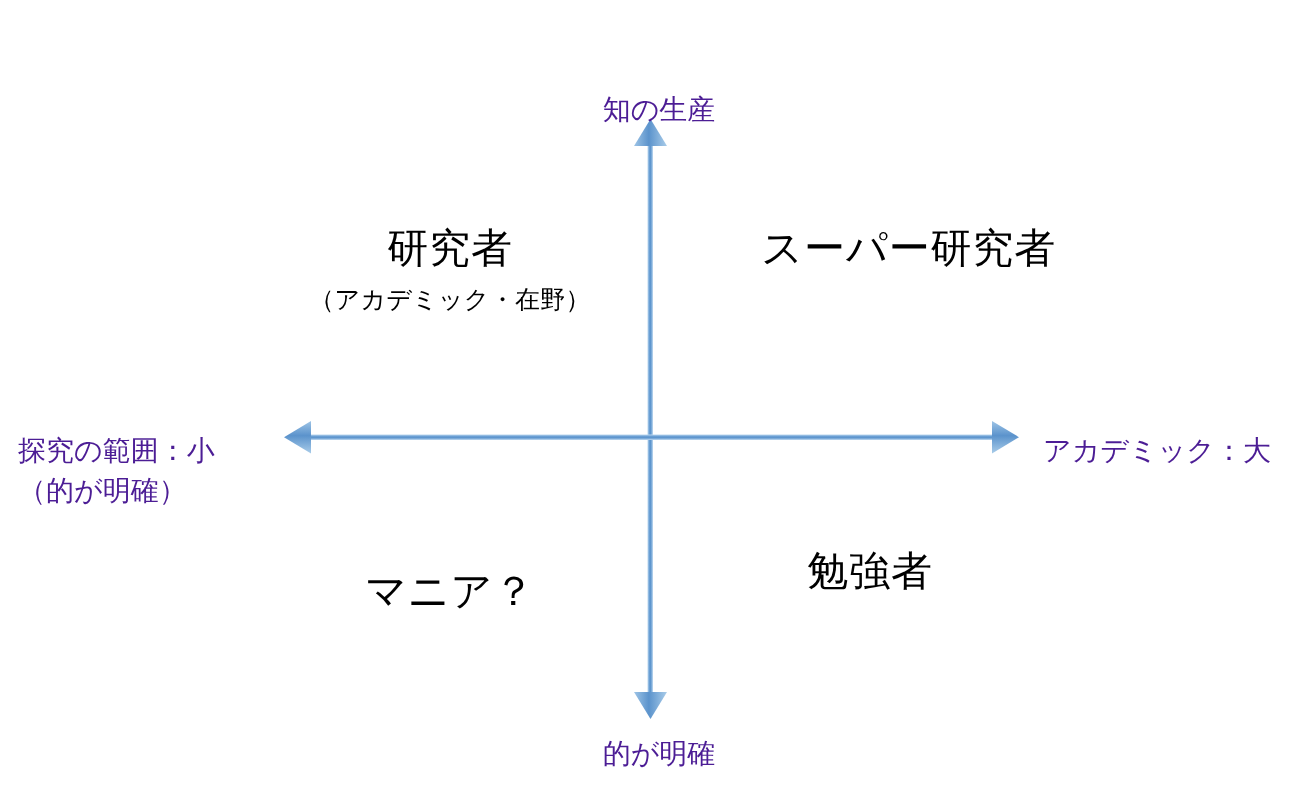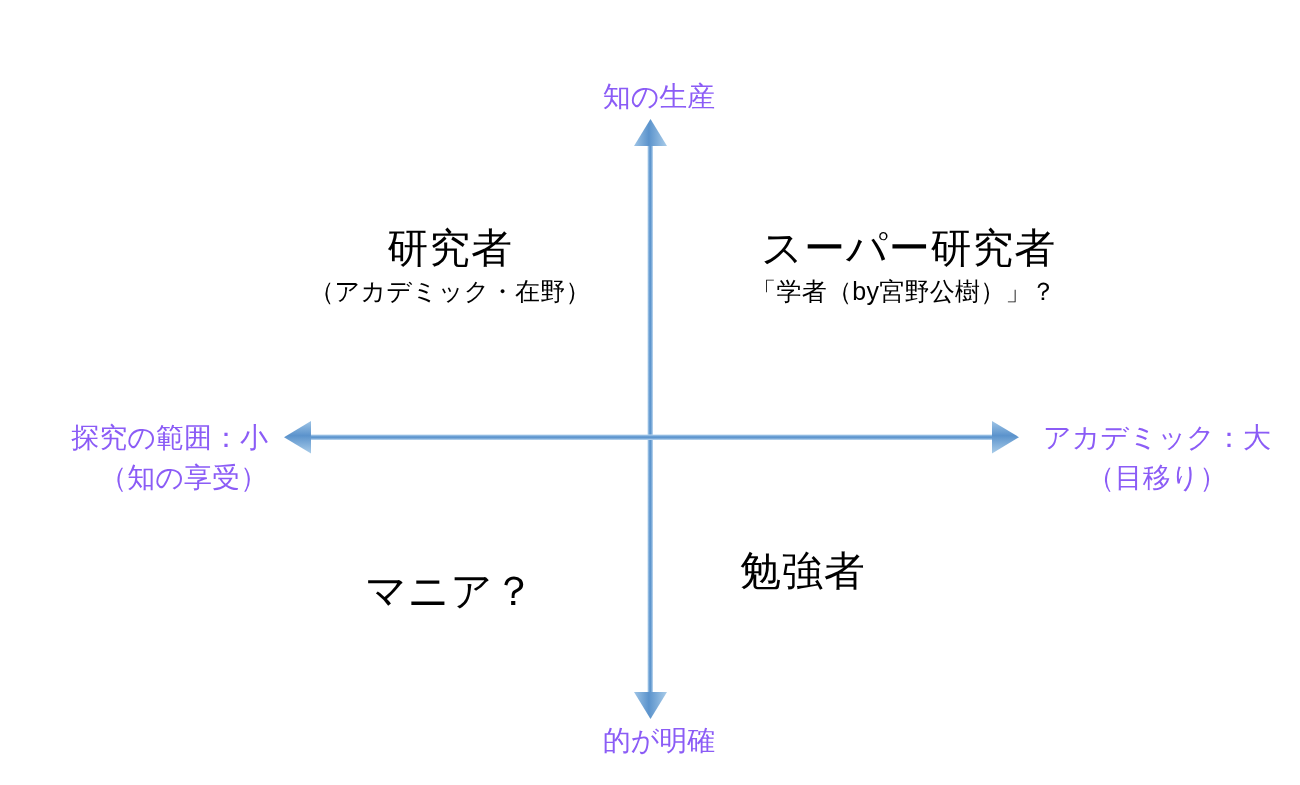--- a/index.html
+++ b/index.html
@@ -49,21 +49,22 @@
     font-weight: 400;
     letter-spacing: 0.01em;
   }
 
   
   .axis-cap {
     position: absolute;
     font-size: 28px;
     line-height: 1.42;
     white-space: nowrap;
-    color: #8b5cf6;
+    color: #4c1d95;
+    margin-top: 13px;
   }
   .axis-cap .l1 { display: block; }
   .axis-cap .l2 { display: block; }
 
   
   #cap-top {
     left: 650px;
     top: 77px;
     transform: translateX(-42%);
     text-align: left;
@@ -73,21 +74,21 @@
     top: 721px;
     transform: translateX(-42%);
     text-align: left;
   }
 
   
   #cap-left {
     left: 18px;
     top: 418px;
     width: 250px;
-    text-align: right;
+    text-align: left;
   }
   
   #cap-right {
     left: 1032px;
     top: 418px;
     width: 250px;
     text-align: center;
   }
 
   
@@ -106,23 +107,24 @@
   #q3-label {          
     left: 300px;
     top: 565px;
     width: 300px;
     text-align: center;
   }
   #q4-label {          
     left: 740px;
     top: 545px;
     width: 260px;
+    text-align: center;
   }
   #q1-label .sub { margin-top: 1px; }
-  #q2-label .sub { margin-top: 1px; }
+  #q2-label .sub { margin-top: 9px; }
 </style>
 </head>
 <body>
 
 <div id="canvas">
 
   <svg id="axes-svg" viewBox="0 0 1300 785" aria-hidden="true">
     <defs>
 
       <linearGradient id="gradH" x1="0" y1="0" x2="0" y2="1">
@@ -166,36 +168,34 @@
   <div class="axis-cap" id="cap-top">
     <span class="l1">知の生産</span>
   </div>
 
   <div class="axis-cap" id="cap-bottom">
     <span class="l1">的が明確</span>
   </div>
 
   <div class="axis-cap" id="cap-left">
     <span class="l1">探究の範囲：小</span>
-    <span class="l2">（知の享受）</span>
+    <span class="l2">（的が明確）</span>
   </div>
 
   <div class="axis-cap" id="cap-right">
     <span class="l1">アカデミック：大</span>
-    <span class="l2">（目移り）</span>
   </div>
 
   <div class="label" id="q2-label">
     <span class="main">研究者</span>
     <span class="sub">（アカデミック・在野）</span>
   </div>
 
   <div class="label" id="q1-label">
     <span class="main">スーパー研究者</span>
-    <span class="sub">「学者（by宮野公樹）」？</span>
   </div>
 
   <div class="label" id="q3-label">
     <span class="main">マニア？</span>
   </div>
 
   <div class="label" id="q4-label">
     <span class="main">勉強者</span>
   </div>
 

